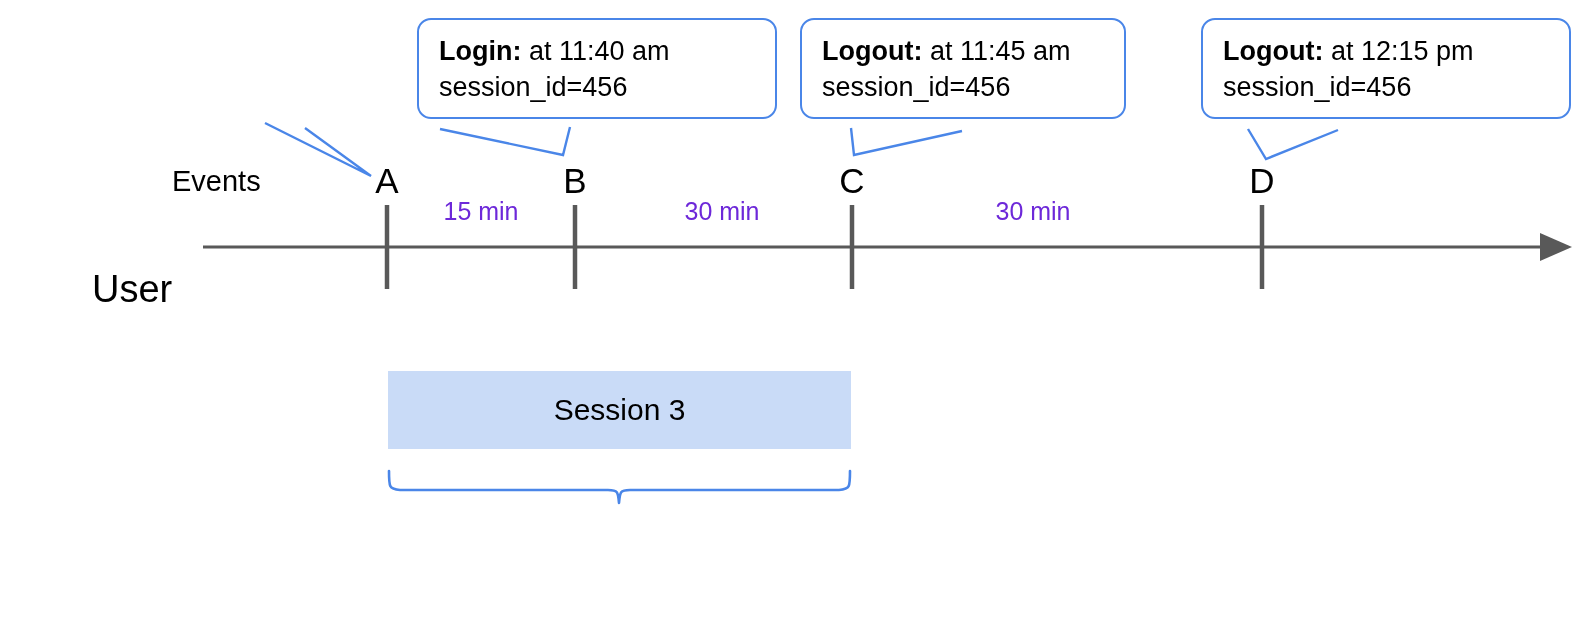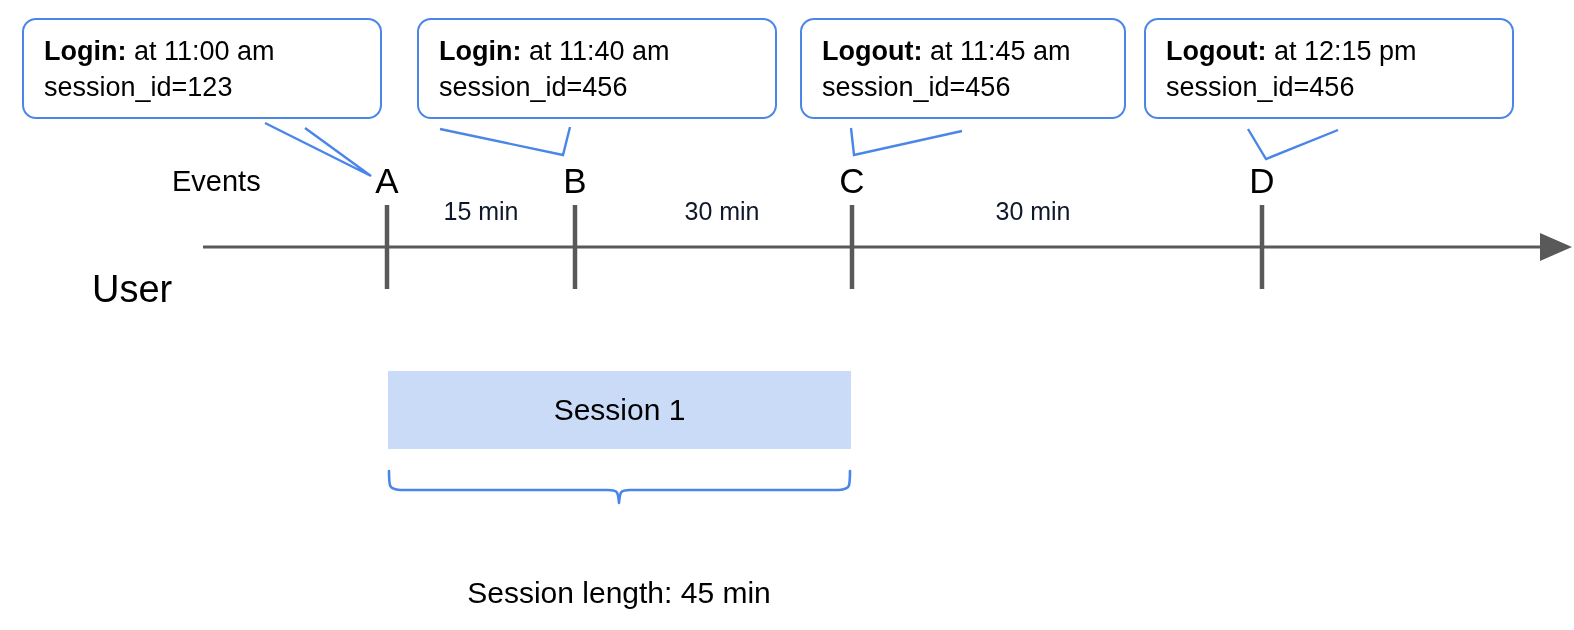--- a/index.html
+++ b/index.html
@@ -59,21 +59,21 @@
     position: absolute;
     font-size: 35px;
     color: #000000;
     text-align: center;
     transform: translateX(-50%);
     white-space: nowrap;
   }
   .interval-label {
     position: absolute;
     font-size: 25px;
-    color: #0f172a;
+    color: #6d28d9;
     text-align: center;
     transform: translateX(-50%);
     white-space: nowrap;
   }
   .session-bar {
     position: absolute;
     background: #c9dbf7;
     display: flex;
     align-items: center;
     justify-content: center;
@@ -87,36 +87,32 @@
     text-align: center;
     transform: translateX(-50%);
     white-space: nowrap;
   }
 </style>
 </head>
 <body>
 
 <div id="diagram">
 
-  <div class="callout" style="left:22px; top:18px; width:360px;">
-    <span class="ev">Login:</span><span> at 11:00 am</span>
-    <span class="ln2">session_id=123</span>
-  </div>
 
   <div class="callout" style="left:417px; top:18px; width:360px;">
     <span class="ev">Login:</span><span> at 11:40 am</span>
     <span class="ln2">session_id=456</span>
   </div>
 
   <div class="callout" style="left:800px; top:18px; width:326px;">
     <span class="ev">Logout:</span><span> at 11:45 am</span>
     <span class="ln2">session_id=456</span>
   </div>
 
-  <div class="callout" style="left:1144px; top:18px; width:370px;">
+  <div class="callout" style="left:1201px; top:18px; width:370px;">
     <span class="ev">Logout:</span><span> at 12:15 pm</span>
     <span class="ln2">session_id=456</span>
   </div>
 
   <svg class="svg-layer" viewBox="0 0 1574 630">
 
     <path d="M 265,123 L 371,176 L 305,128" fill="none" stroke="#4a86e8" stroke-width="2.4" stroke-linejoin="miter"></path>
 
     <path d="M 440,129 L 563,155 L 570,127" fill="none" stroke="#4a86e8" stroke-width="2.4" stroke-linejoin="miter"></path>
 
@@ -147,18 +143,17 @@
   <div class="event-letter" style="left:387px; top:161px;">A</div>
   <div class="event-letter" style="left:575px; top:161px;">B</div>
   <div class="event-letter" style="left:852px; top:161px;">C</div>
   <div class="event-letter" style="left:1262px; top:161px;">D</div>
 
   <div class="interval-label" style="left:481px; top:197px;">15 min</div>
   <div class="interval-label" style="left:722px; top:197px;">30 min</div>
   <div class="interval-label" style="left:1033px; top:197px;">30 min</div>
 
   <div class="session-bar" style="left:388px; top:371px; width:463px; height:78px;">
-    <span>Session 1</span>
+    <span>Session 3</span>
   </div>
 
-  <div class="session-caption" style="left:619px; top:576px;">Session length: 45 min</div>
 
 </div>
 
 </body></html>

